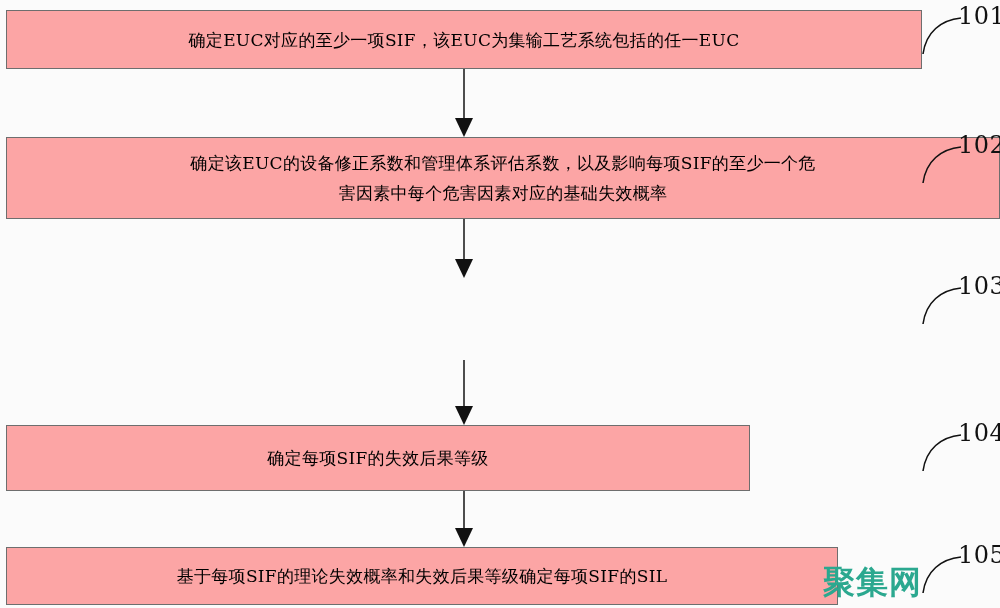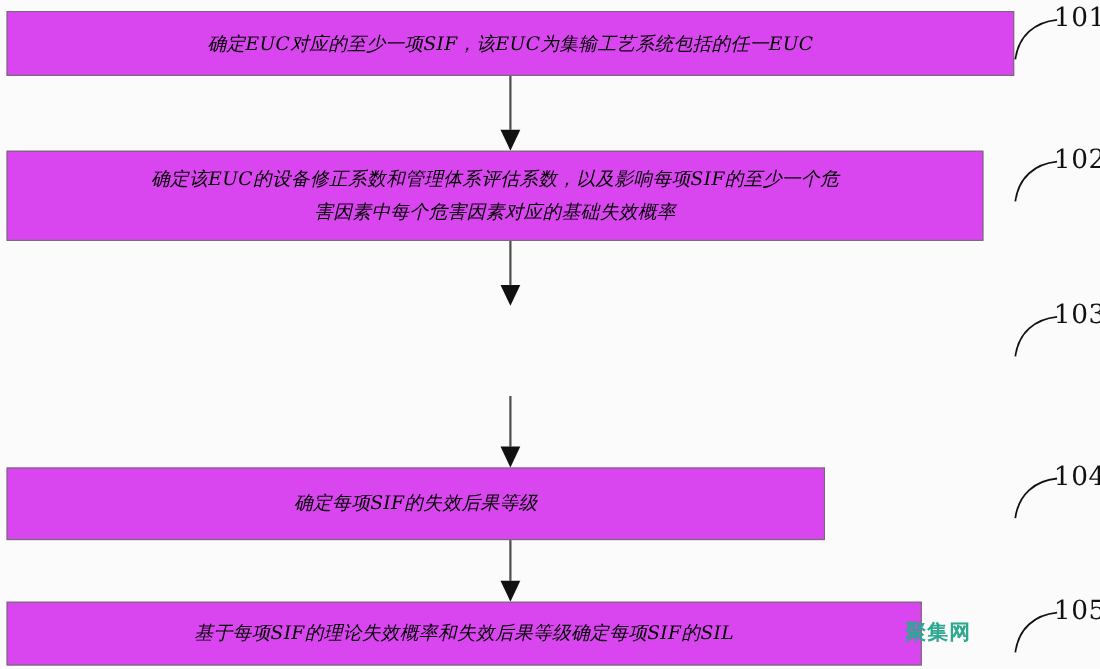--- a/index.html
+++ b/index.html
@@ -13,42 +13,41 @@
     height: 608px;
     background: #fbfbfb;
     overflow: hidden;
     font-family: "DejaVu Serif", "Liberation Serif", serif;
   }
 
   
   .node {
     position: absolute;
     box-sizing: border-box;
-    background: #d946ef;
+    background: #fca5a5;
     border: 1px solid #6e6e6e;
     display: flex;
     align-items: center;
     justify-content: center;
-    font-style: italic;
   }
   .node-text {
     font-family: "DejaVu Serif", "Liberation Serif", serif;
     font-size: 17px;
     line-height: 30px;
     color: #000000;
     text-align: center;
     padding: 0 14px;
     letter-spacing: 0.3px;
     white-space: pre-line;
     width: 100%;
   }
 
   
   #node-101 { left: 6px;  top: 10px;  width: 916px; height: 59px; }
-  #node-102 { left: 6px;  top: 137px; width: 888px; height: 82px; }
+  #node-102 { left: 6px;  top: 137px; width: 994px; height: 82px; }
   #node-103 { left: 6px;  top: 278px; width: 916px; height: 82px; }
   #node-104 { left: 6px;  top: 425px; width: 744px; height: 66px; }
   #node-105 { left: 6px;  top: 547px; width: 832px; height: 58px; }
 
   
   .connector {
     position: absolute;
     left: 455px;
   }
   .connector .stem {
@@ -108,21 +107,21 @@
   #leader-103 { left: 893px; top: 282px; }
   #leader-104 { left: 893px; top: 429px; }
   #leader-105 { left: 893px; top: 551px; }
 
   
   #watermark {
     position: absolute;
     left: 823px;
     top: 566px;
     font-family: "DejaVu Sans", "Liberation Sans", sans-serif;
-    font-size: 19px;
+    font-size: 32px;
     font-weight: bold;
     color: #2ba88f;
     letter-spacing: 1px;
     line-height: 1;
   }
 </style>
 </head>
 <body>
 
 <div id="page">

